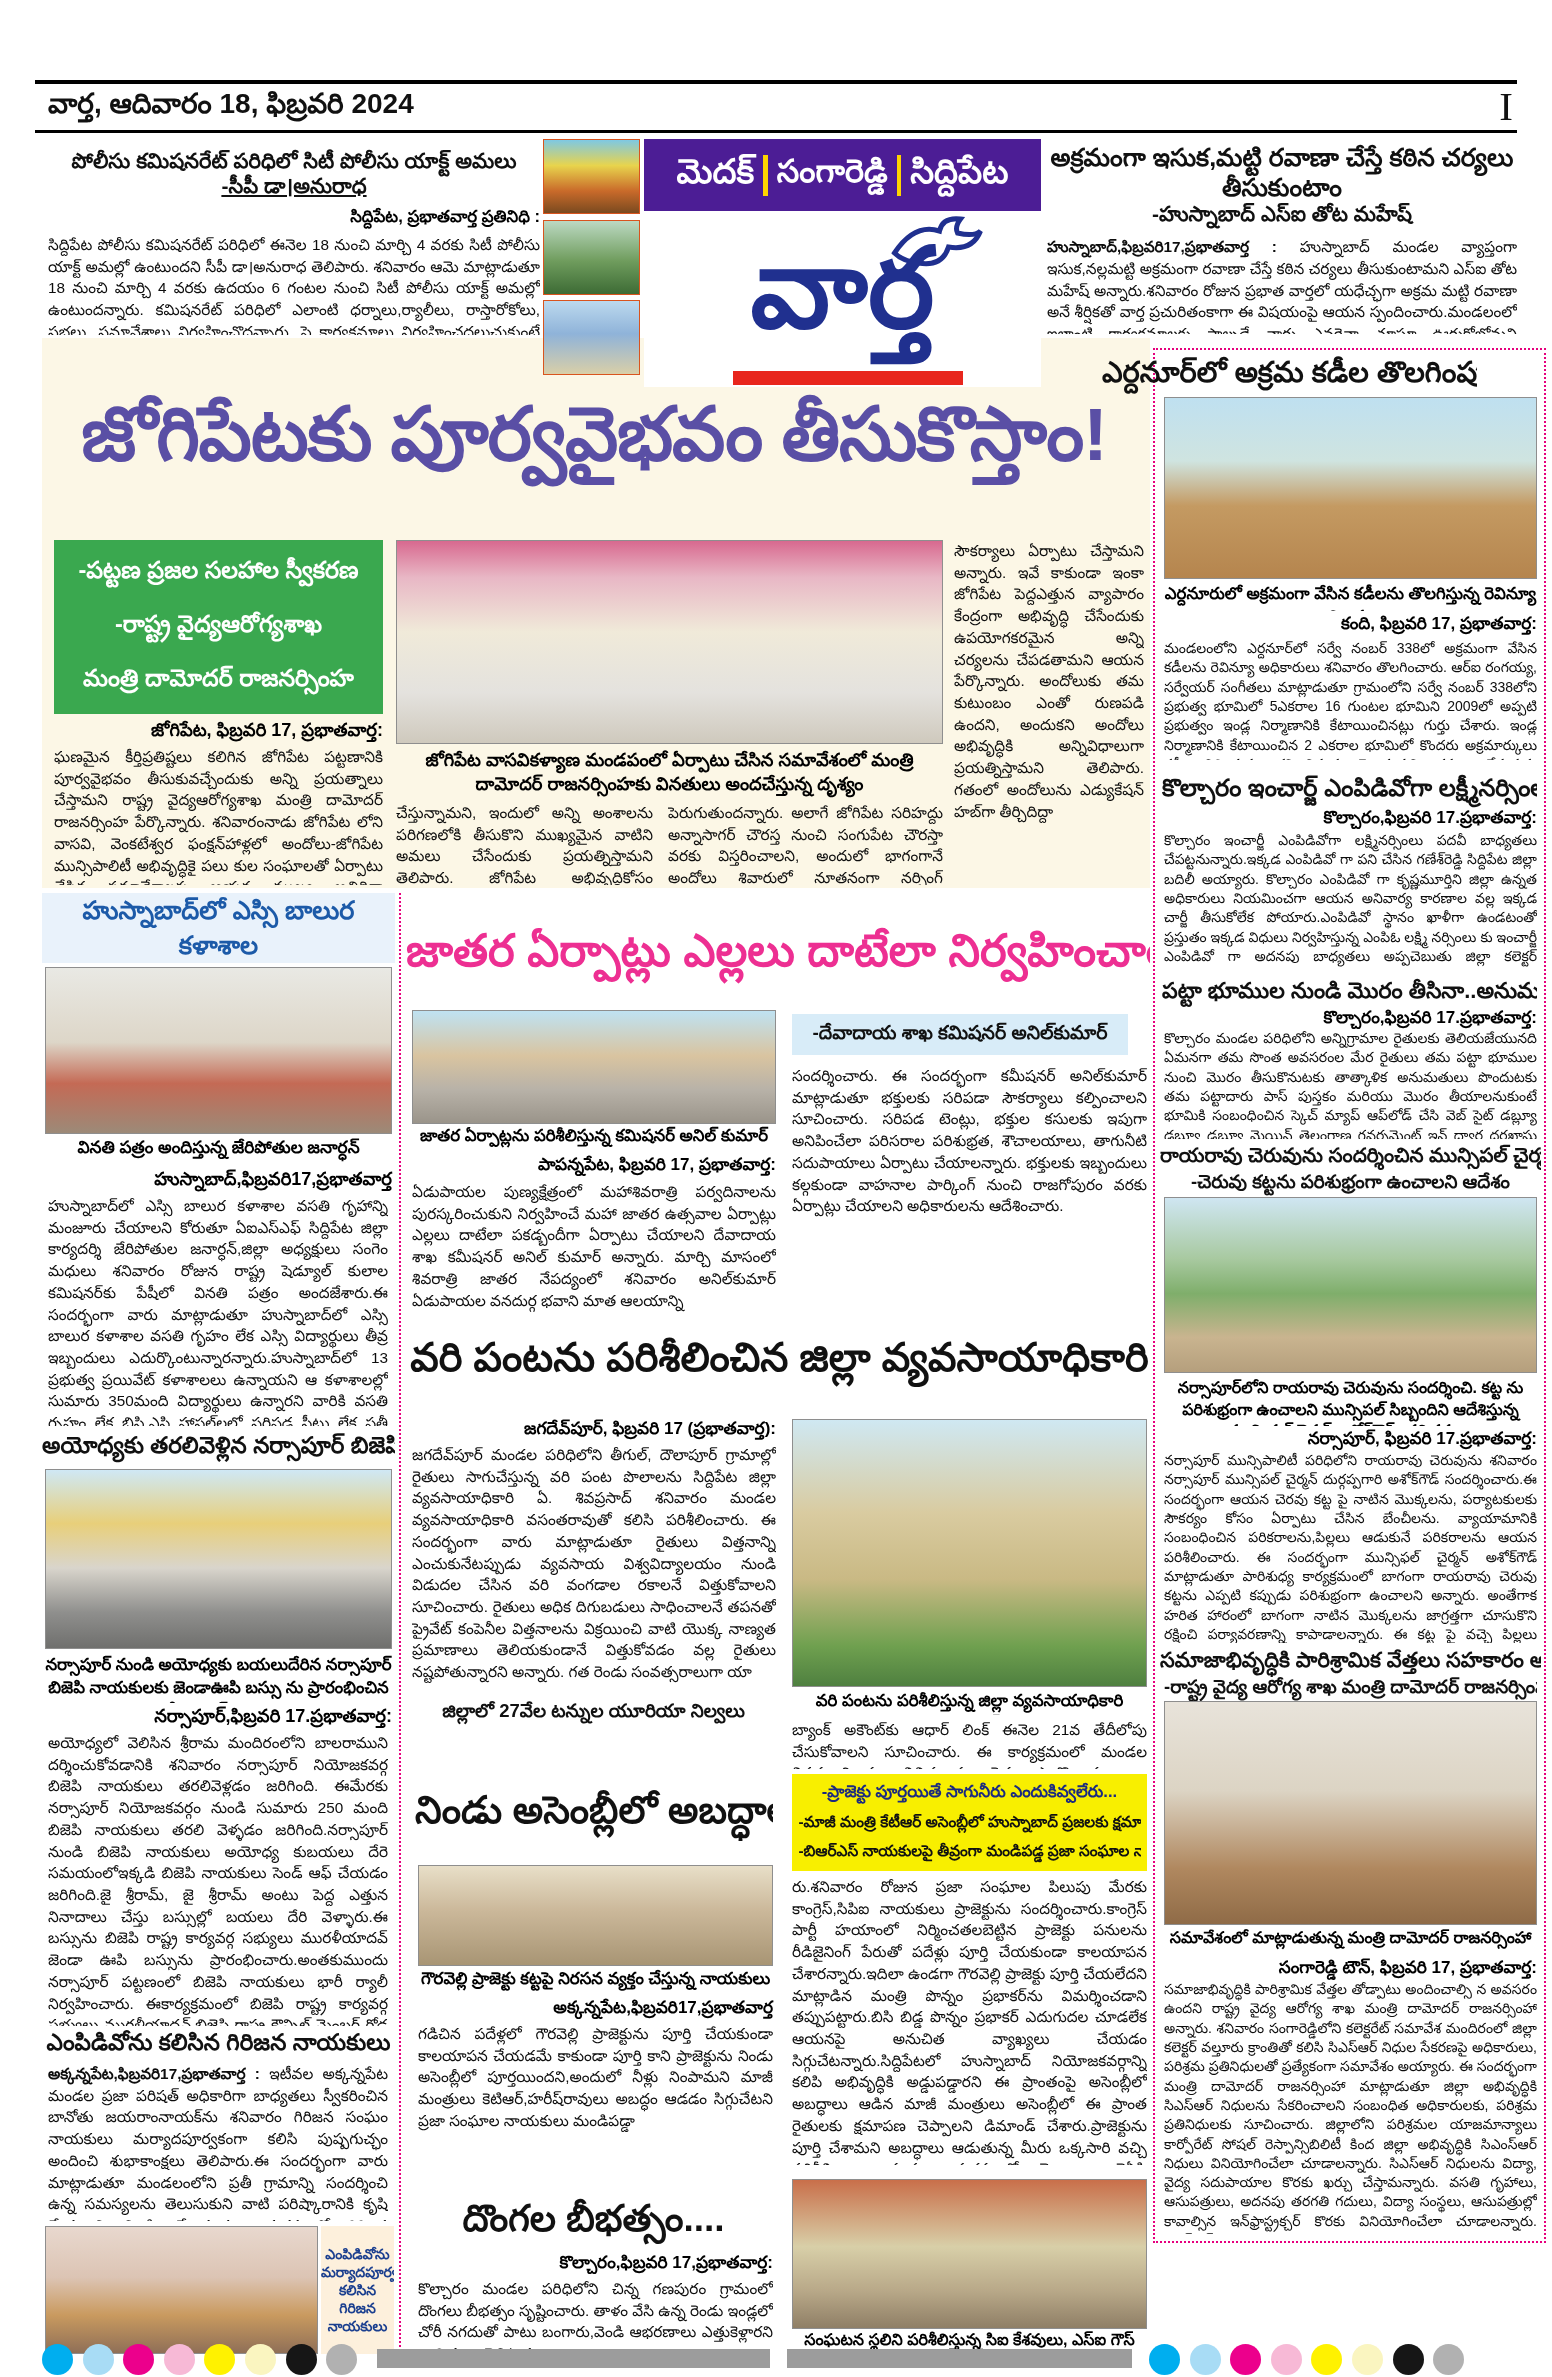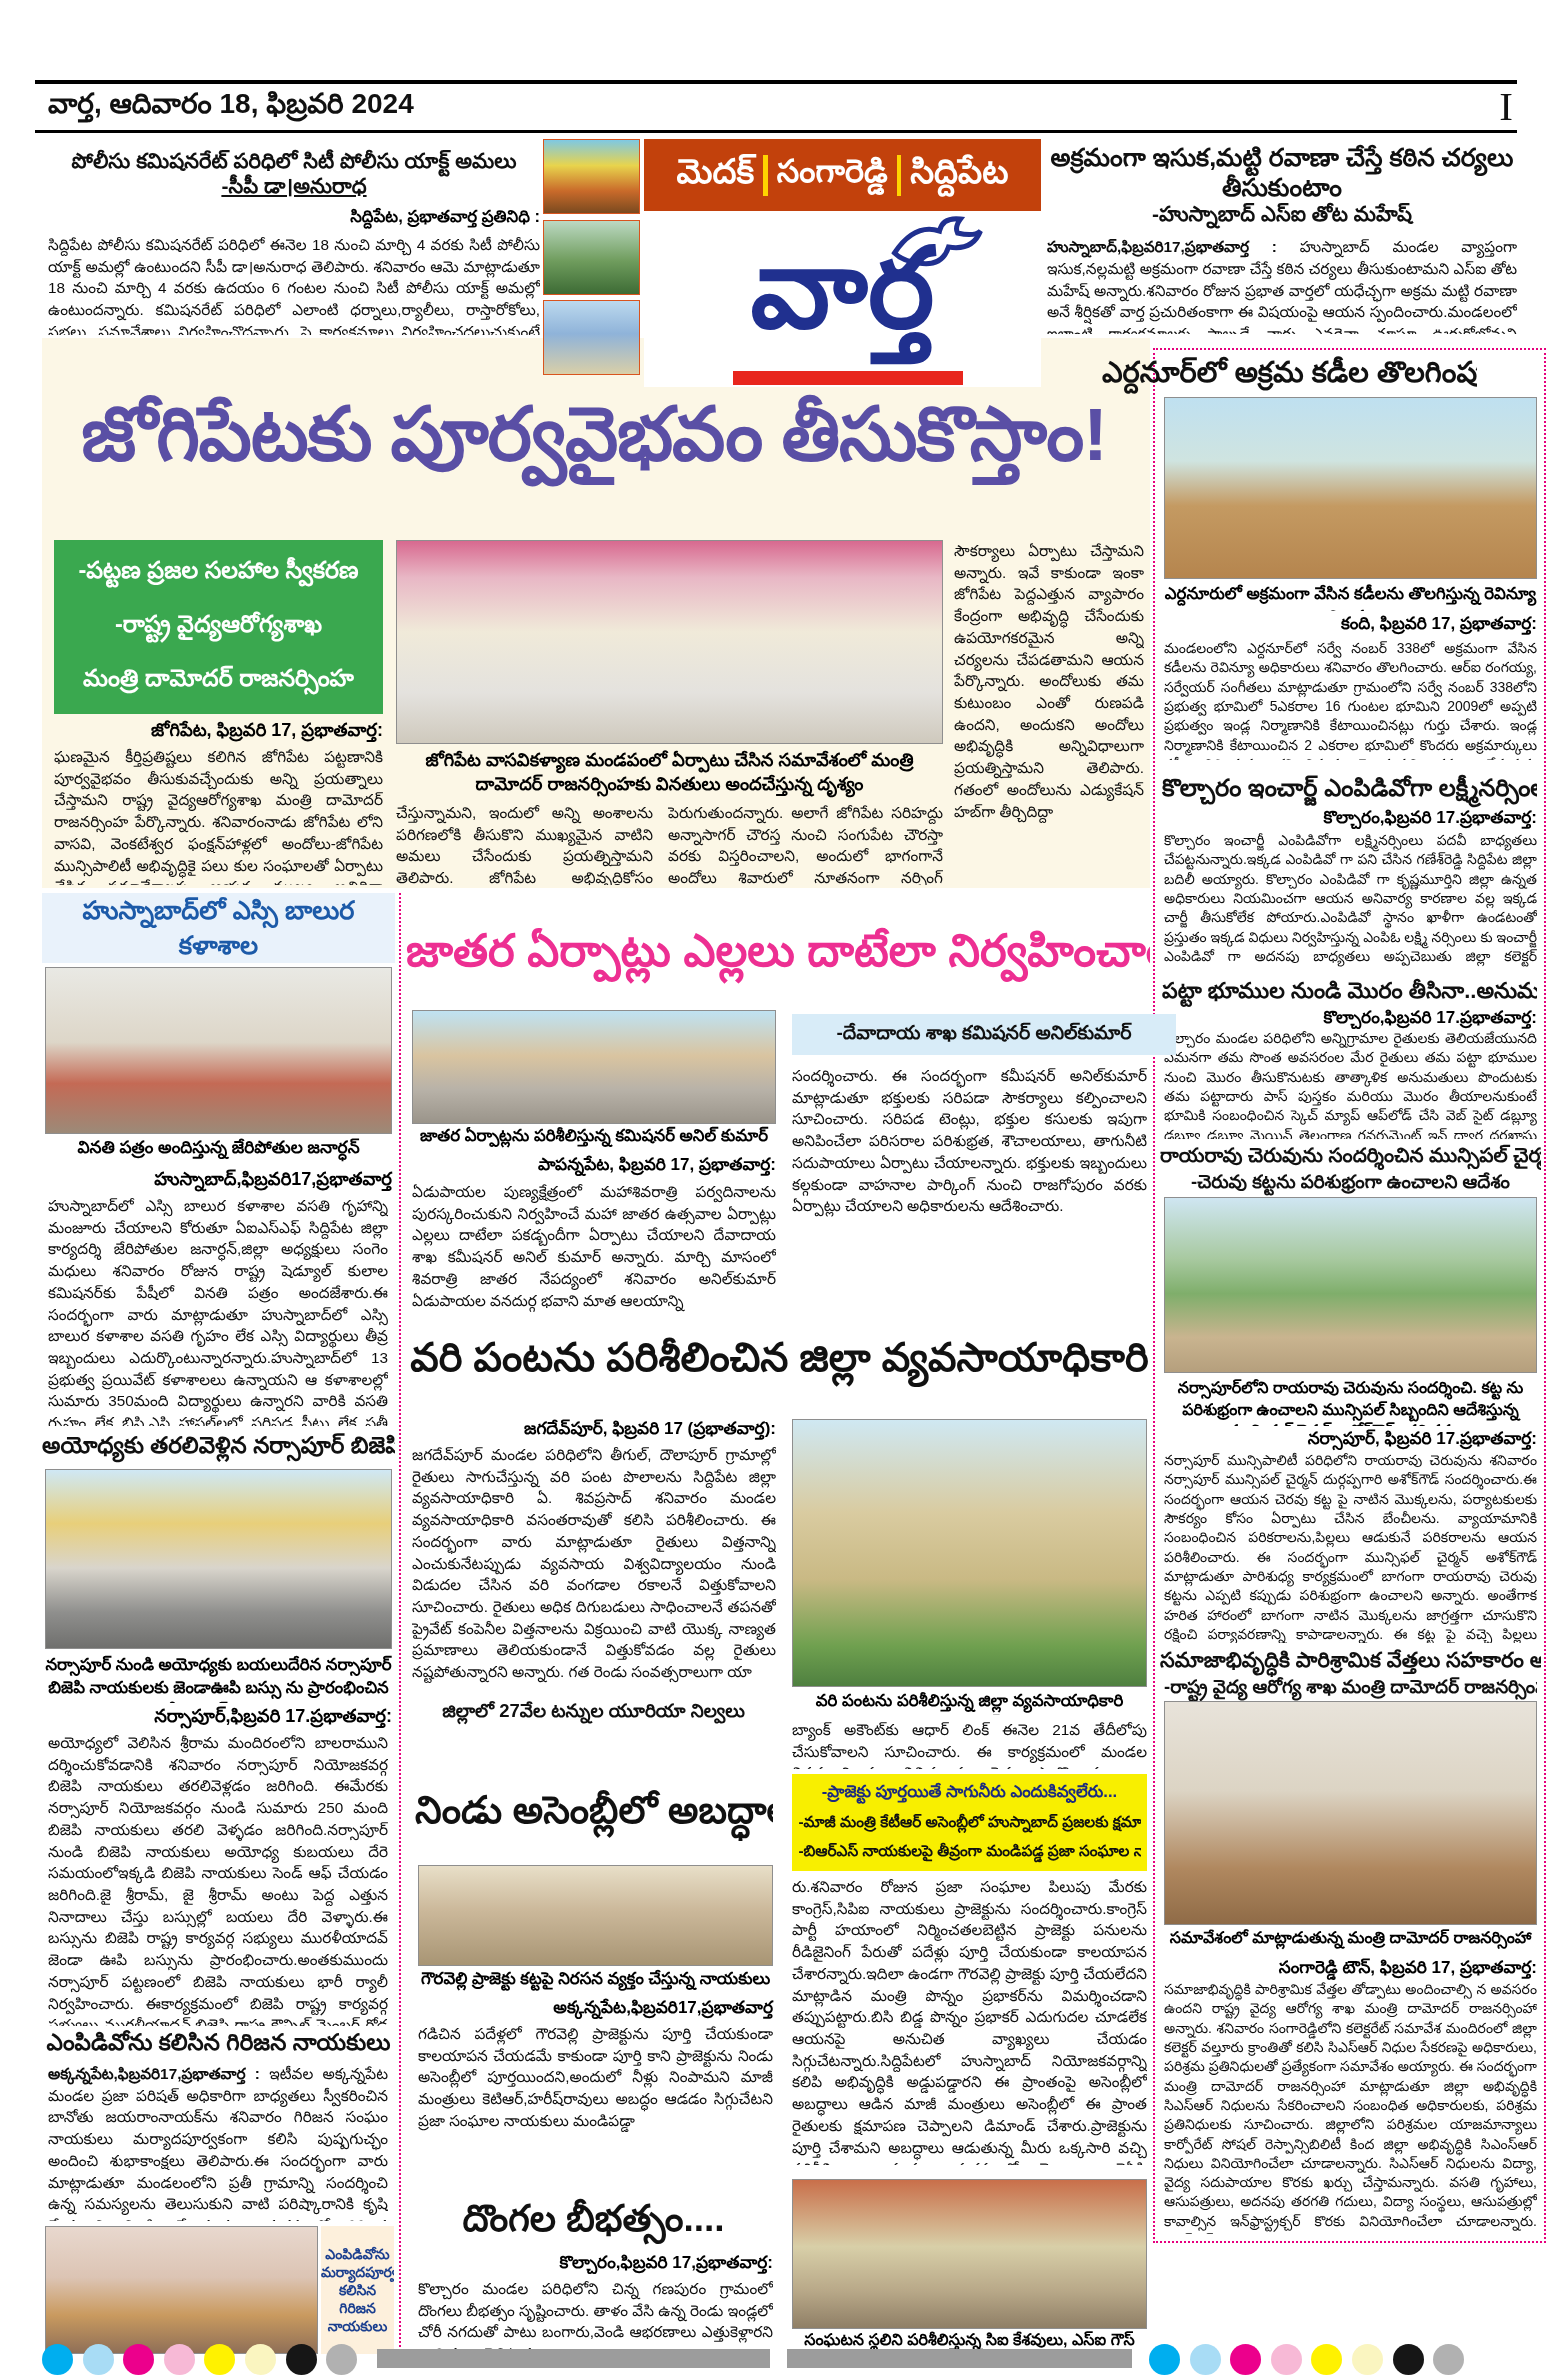--- a/index.html
+++ b/index.html
@@ -38,21 +38,21 @@
     <div class="b c" style="font-size:21px;line-height:1.25;margin-top:8px;">పోలీసు కమిషనరేట్ పరిధిలో సిటీ పోలీసు యాక్ట్ అమలు</div>
     <div class="b c" style="font-size:21px;text-decoration:underline;">-సీపీ డా।అనురాధ</div>
     <div class="dl" style="margin-top:3.8px;font-size:16.6px;">సిద్దిపేట, ప్రభాతవార్త ప్రతినిధి :</div>
     <div class="body-txt" style="margin-top:3.8px;height:109px;">సిద్దిపేట పోలీసు కమిషనరేట్ పరిధిలో ఈనెల 18 నుంచి మార్చి 4 వరకు సిటీ పోలీసు యాక్ట్ అమల్లో ఉంటుందని సీపీ డా।అనురాధ తెలిపారు. శనివారం ఆమె మాట్లాడుతూ 18 నుంచి మార్చి 4 వరకు ఉదయం 6 గంటల నుంచి సిటీ పోలీసు యాక్ట్ అమల్లో ఉంటుందన్నారు. కమిషనరేట్ పరిధిలో ఎలాంటి ధర్నాలు,ర్యాలీలు, రాస్తారోకోలు, సభలు, సమావేశాలు నిర్వహించొద్దన్నారు. పై కార్యక్రమాలు నిర్వహించదలుచుకుంటే ముందుగా పోలీసు అధికారుల అనుమతి తీసుకోవాలన్నారు. బంద్ల పేరిట వివిధ కారణాలను చూపుతూ బలవంతంగా వివిధ సభలు,కార్యాలయాలను మూసి వేయాలని ఒత్తిడికి గురిచేస్తే చర్యలు తప్పవని హెచ్చరించారు. డిజె సౌండ్ వినియోగంపై నిషేధాజ్ఞలు అమలులో ఉంటాయని తెలిపారు.</div>
   </div>
 
   <div class="abs photo" style="left:543px;top:139px;width:97px;height:75px;border:1.9px solid #d9541e;background:linear-gradient(180deg,#7ec8e3 0%,#e8d44d 35%,#c96a2a 70%,#7a4a1f 100%);"></div>
   <div class="abs photo" style="left:543px;top:220px;width:97px;height:75px;border:1.9px solid #d9541e;background:linear-gradient(180deg,#bcd9c2 0%,#6f9c5d 55%,#3d6b35 100%);"></div>
   <div class="abs photo" style="left:543px;top:300px;width:97px;height:75px;border:1.9px solid #d9541e;background:linear-gradient(180deg,#bcd9ee 0%,#8fb3d9 45%,#d9cfa8 100%);"></div>
 
-  <div class="abs" style="left:644px;top:139px;width:397px;height:72px;background:#c2410c;display:flex;align-items:center;justify-content:center;gap:9px;">
+  <div class="abs" style="left:644px;top:139px;width:397px;height:72px;background:#4c1d95;display:flex;align-items:center;justify-content:center;gap:9px;">
     <span class="b" style="color:#fff;font-size:34px;">మెదక్</span>
     <span style="width:4.5px;height:41px;background:#ffd400;display:inline-block;"></span>
     <span class="b" style="color:#fff;font-size:32px;">సంగారెడ్డి</span>
     <span style="width:4.5px;height:41px;background:#ffd400;display:inline-block;"></span>
     <span class="b" style="color:#fff;font-size:34px;">సిద్దిపేట</span>
   </div>
 
   <div class="abs" style="left:644px;top:215px;width:397px;height:172px;background:#ffffff;">
     <span class="abs" style="left:236px;top:-3.8px;width:109px;height:70px;">
       <svg viewBox="0 0 100 70" width="109" height="70">
@@ -143,21 +143,21 @@
   <div class="abs photo" style="left:45px;top:2226px;width:273px;height:128px;background:linear-gradient(180deg,#e8d8ce 0%,#dcc4b4 40%,#c99a5f 70%,#8f6f57 100%);"></div>
   <div class="abs" style="left:321px;top:2226px;width:73px;height:128px;background:#fdf0dc;display:flex;align-items:center;">
     <div class="b c" style="font-size:14px;color:#1b3f8f;line-height:1.3;overflow:hidden;max-height:125px;">ఎంపిడివోను మర్యాదపూర్వకంగా కలిసిన గిరిజన నాయకులు</div>
   </div>
 
   <div class="abs b c nowrap" style="left:406px;top:925px;width:744px;font-size:45px;color:#ed2f92;">జాతర ఏర్పాట్లు ఎల్లలు దాటేలా నిర్వహించాలి</div>
   <div class="abs photo" style="left:412px;top:1010px;width:364px;height:114px;background:linear-gradient(180deg,#bfe2f2 0%,#d9c4a0 40%,#b8b2a8 70%,#9a948a 100%);"></div>
   <div class="abs cap" style="left:412px;top:1126px;width:364px;height:24px;font-size:16.6px;">జాతర ఏర్పాట్లను పరిశీలిస్తున్న కమిషనర్ అనిల్ కుమార్</div>
   <div class="abs dl" style="left:412px;top:1155px;width:364px;font-size:17px;">పాపన్నపేట, ఫిబ్రవరి 17, ప్రభాతవార్త:</div>
   <div class="abs body-txt" style="left:412px;top:1181px;width:364px;height:131px;">ఏడుపాయల పుణ్యక్షేత్రంలో మహాశివరాత్రి పర్వదినాలను పురస్కరించుకుని నిర్వహించే మహా జాతర ఉత్సవాల ఏర్పాట్లు ఎల్లలు దాటేలా పకడ్బందీగా ఏర్పాటు చేయాలని దేవాదాయ శాఖ కమీషనర్ అనిల్ కుమార్ అన్నారు. మార్చి మాసంలో శివరాత్రి జాతర నేపద్యంలో శనివారం అనిల్‌కుమార్ ఏడుపాయల వనదుర్గ భవాని మాత ఆలయాన్ని</div>
-  <div class="abs" style="left:792px;top:1014px;width:384px;height:41px;background:#d8ecf8;display:flex;align-items:center;justify-content:center;">
+  <div class="abs" style="left:792px;top:1014px;width:336px;height:41px;background:#d8ecf8;display:flex;align-items:center;justify-content:center;">
     <div class="b c" style="font-size:19px;">-దేవాదాయ శాఖ కమిషనర్ అనిల్‌కుమార్</div>
   </div>
   <div class="abs body-txt" style="left:792px;top:1065px;width:355px;height:247px;">సందర్శించారు. ఈ సందర్భంగా కమీషనర్ అనిల్‌కుమార్ మాట్లాడుతూ భక్తులకు సరిపడా సౌకర్యాలు కల్పించాలని సూచించారు. సరిపడ టెంట్లు, భక్తుల కసులకు ఇపుగా అనిపించేలా పరిసరాల పరిశుభ్రత, శౌచాలయాలు, తాగునీటి సదుపాయాలు ఏర్పాటు చేయాలన్నారు. భక్తులకు ఇబ్బందులు కల్గకుండా వాహనాల పార్కింగ్ నుంచి రాజగోపురం వరకు ఏర్పాట్లు చేయాలని అధికారులను ఆదేశించారు.</div>
 
   <div class="abs b c nowrap" style="left:409px;top:1335px;width:741px;font-size:40px;">వరి పంటను పరిశీలించిన జిల్లా వ్యవసాయాధికారి</div>
   <div class="abs dl" style="left:412px;top:1419px;width:364px;font-size:17px;">జగదేవ్‌పూర్, ఫిబ్రవరి 17 (ప్రభాతవార్త):</div>
   <div class="abs body-txt" style="left:412px;top:1444px;width:364px;height:246px;">జగదేవ్‌పూర్ మండల పరిధిలోని తీగుల్, దౌలాపూర్ గ్రామాల్లో రైతులు సాగుచేస్తున్న వరి పంట పొలాలను సిద్దిపేట జిల్లా వ్యవసాయాధికారి ఏ. శివప్రసాద్ శనివారం మండల వ్యవసాయాధికారి వసంతరావుతో కలిసి పరిశీలించారు. ఈ సందర్భంగా వారు మాట్లాడుతూ రైతులు విత్తనాన్ని ఎంచుకునేటప్పుడు వ్యవసాయ విశ్వవిద్యాలయం నుండి విడుదల చేసిన వరి వంగడాల రకాలనే విత్తుకోవాలని సూచించారు. రైతులు అధిక దిగుబడులు సాధించాలనే తపనతో ప్రైవేట్ కంపెనీల విత్తనాలను విక్రయించి వాటి యొక్క నాణ్యత ప్రమాణాలు తెలియకుండానే విత్తుకోవడం వల్ల రైతులు నష్టపోతున్నారని అన్నారు. గత రెండు సంవత్సరాలుగా యా</div>
   <div class="abs b c nowrap" style="left:434px;top:1700px;width:319px;font-size:18.5px;">జిల్లాలో 27వేల టన్నుల యూరియా నిల్వలు</div>
   <div class="abs photo" style="left:792px;top:1419px;width:355px;height:268px;background:linear-gradient(180deg,#cfe8f2 0%,#d9cba0 35%,#c9b984 60%,#6fa04f 85%,#4f8040 100%);"></div>
   <div class="abs cap" style="left:792px;top:1691px;width:355px;height:24px;font-size:16.6px;">వరి పంటను పరిశీలిస్తున్న జిల్లా వ్యవసాయాధికారి శివప్రసాద్</div>

